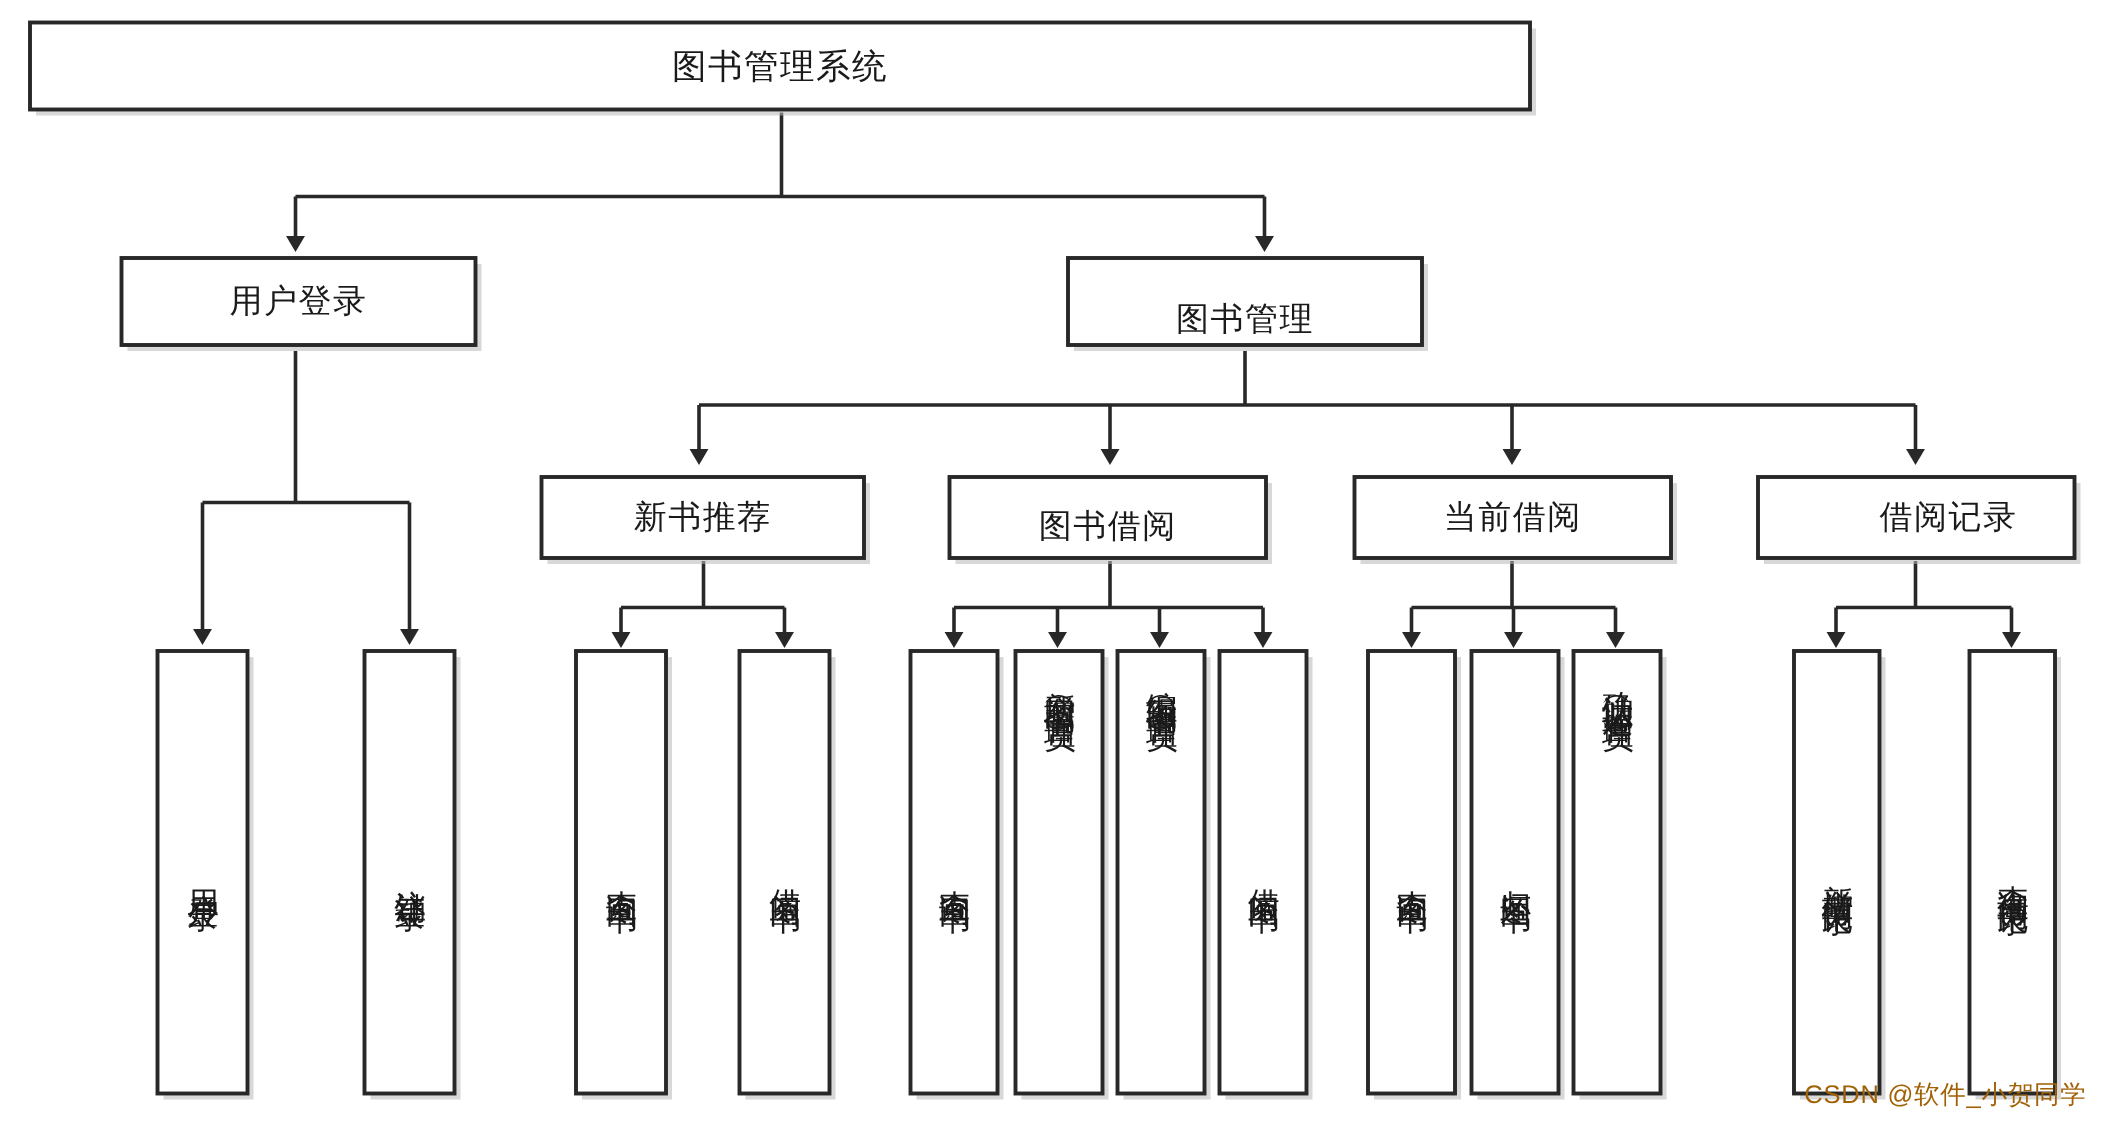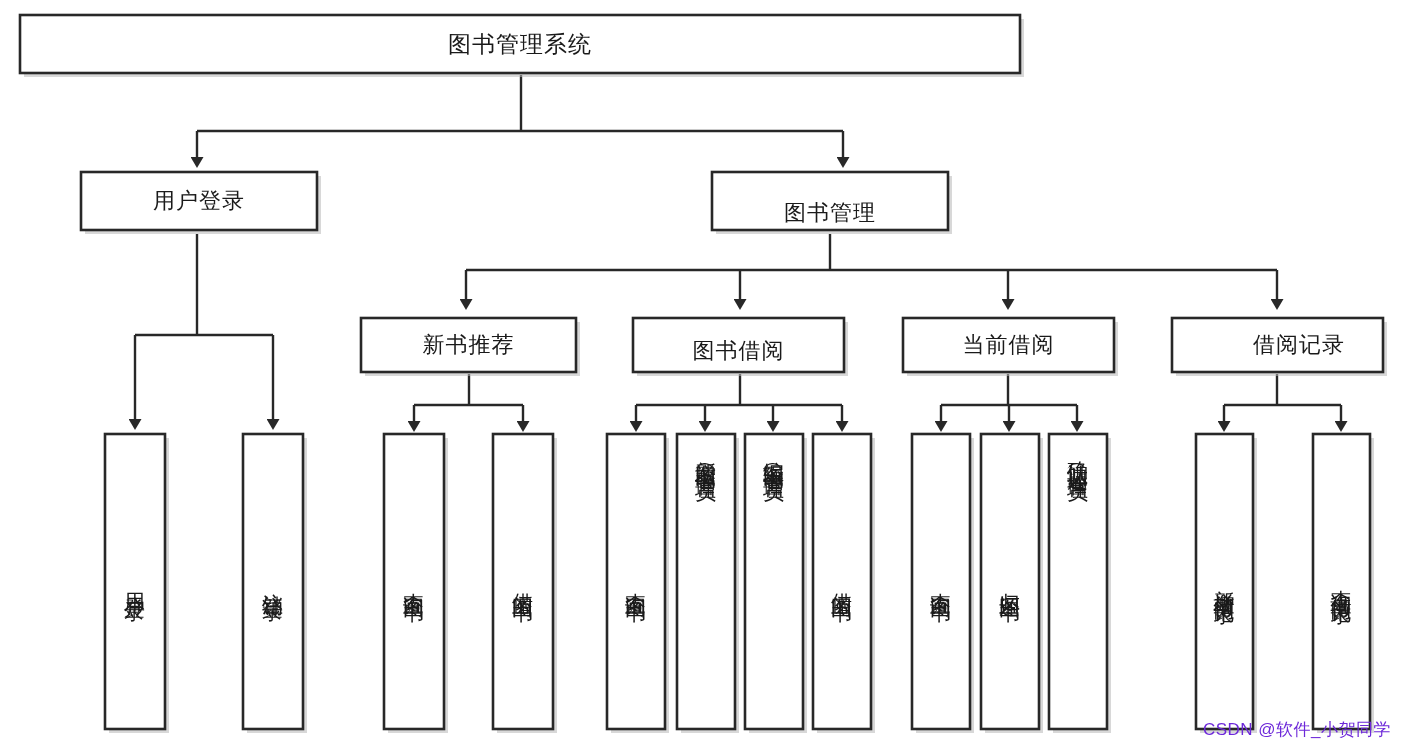--- a/index.html
+++ b/index.html
@@ -76,21 +76,21 @@
     color: #1a1a1a;
     letter-spacing: 1px;
     white-space: nowrap;
   }
   .watermark {
     position: absolute;
     right: 14px;
     bottom: 6px;
     font-family: "Liberation Sans", "DejaVu Sans", sans-serif;
     font-size: 17px;
-    color: #6d28d9;
+    color: #a16207;
     letter-spacing: 0.5px;
     white-space: nowrap;
     user-select: none;
   }
 </style>
 </head>
 <body>
 
 <div id="stage">
 

